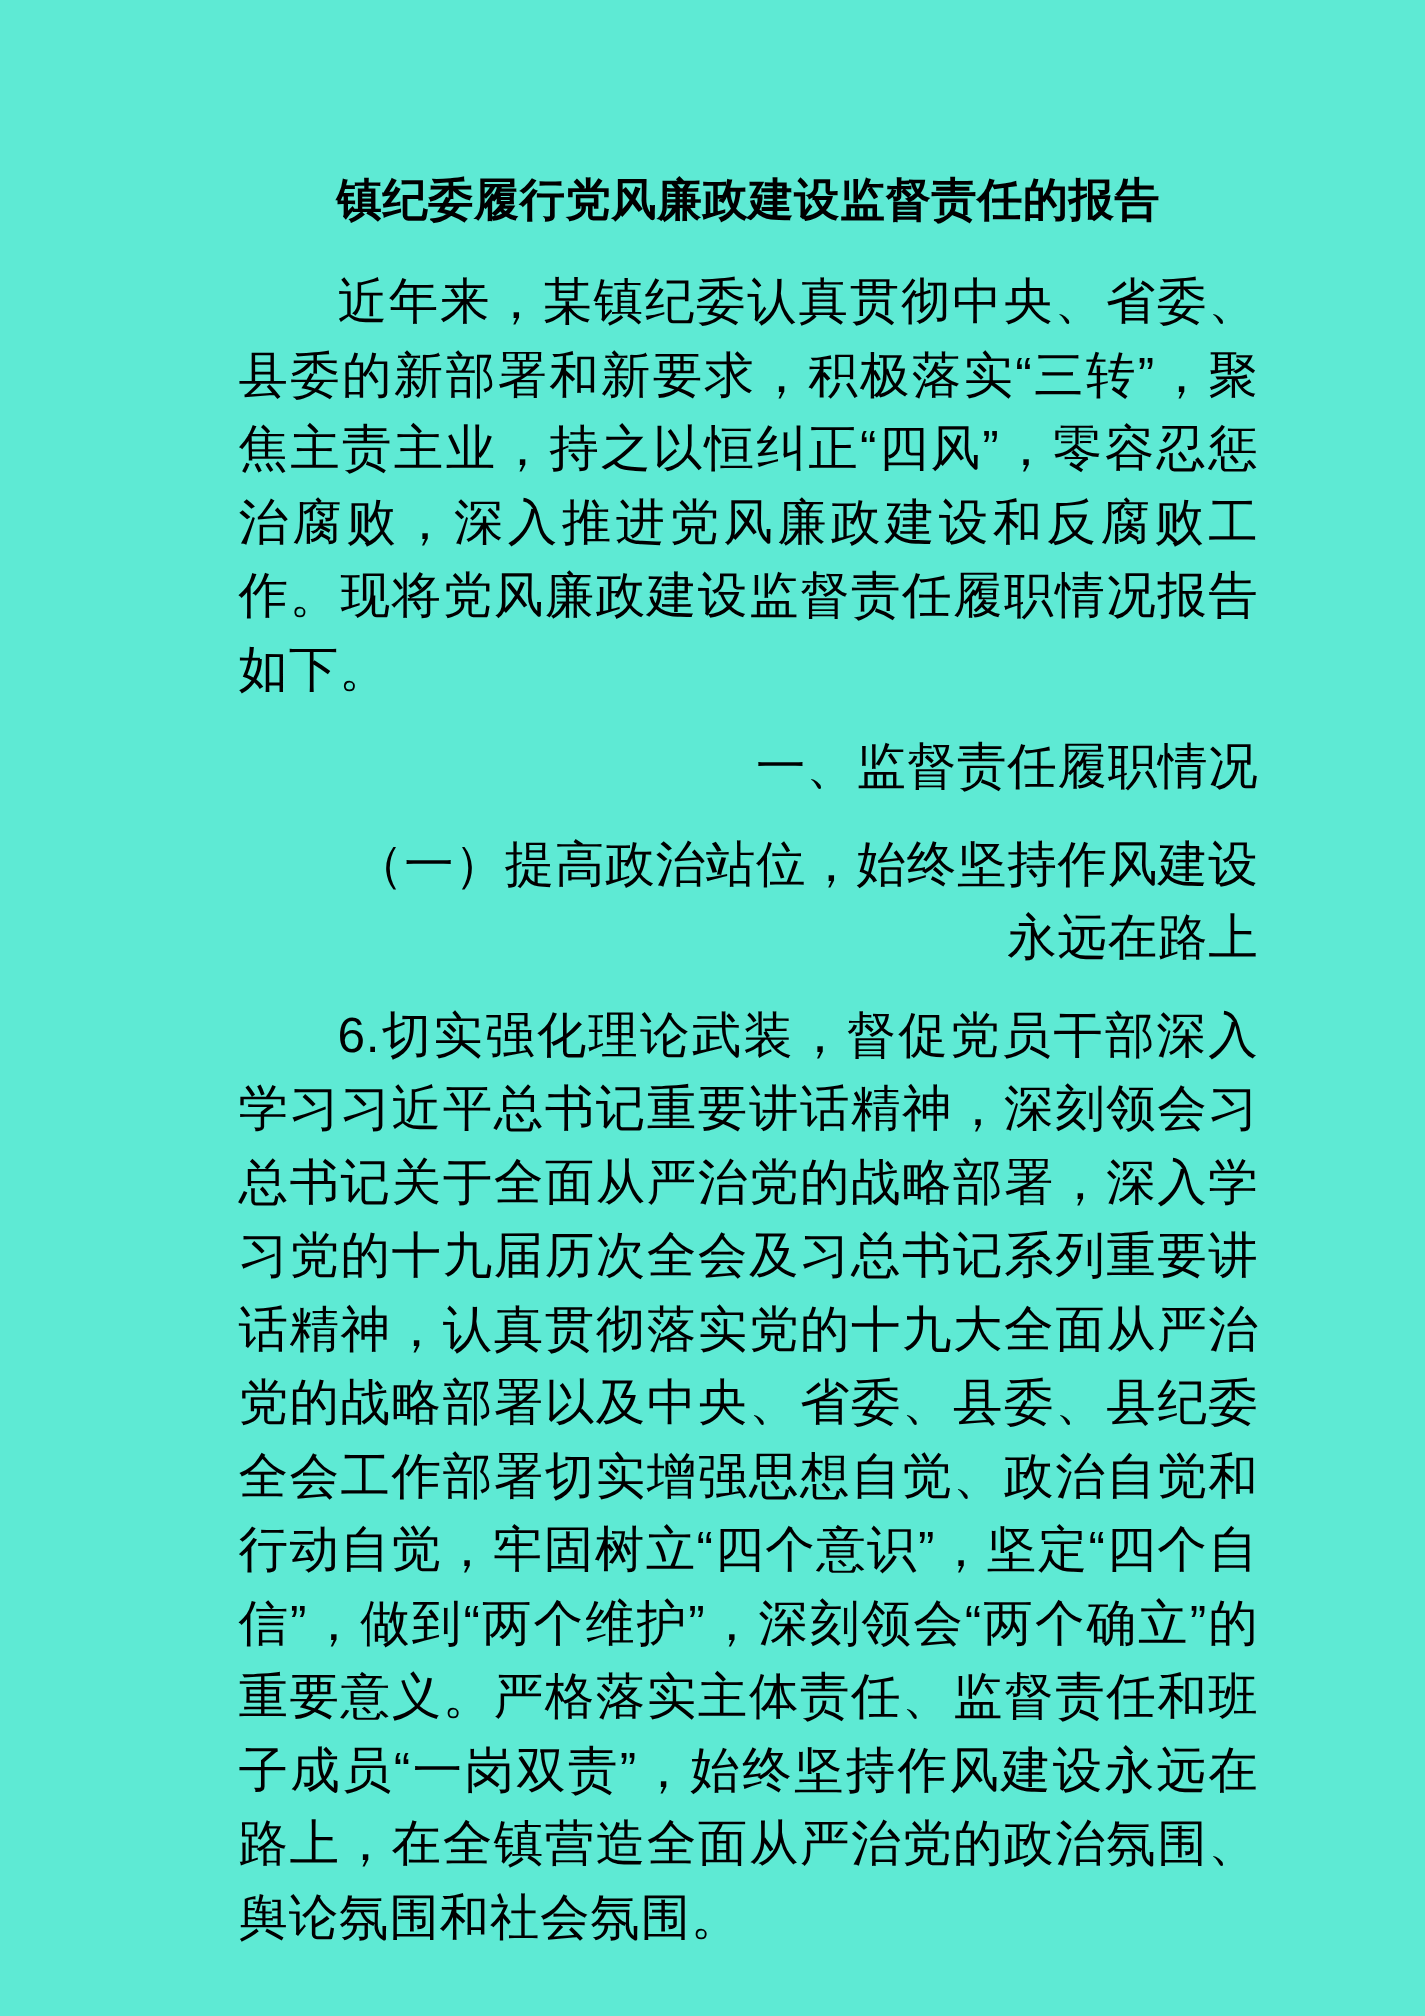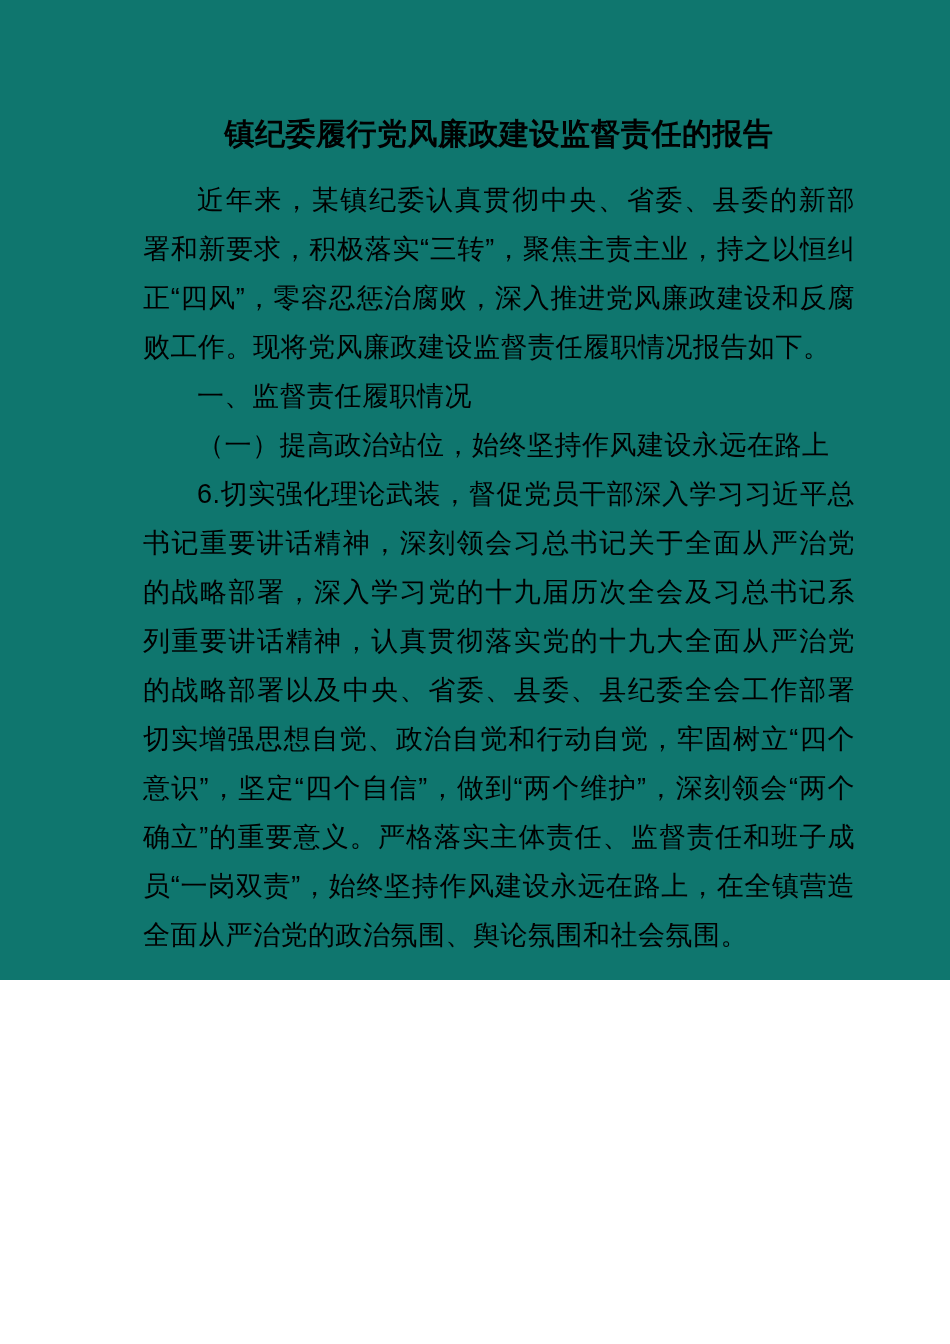--- a/index.html
+++ b/index.html
@@ -10,43 +10,43 @@
   body {
     width: 950px;
     height: 1344px;
     font-family: "Liberation Sans", sans-serif;
     color: #000000;
     overflow: hidden;
   }
   .page {
     box-sizing: border-box;
     width: 950px;
-    height: 980px;
-    background: #0f766e;
+    height: 1344px;
+    background: #5eead4;
     padding: 113px 95px 0 143px;
   }
   .doc-title {
     margin: 0 0 21px 0;
     font-size: 30px;
     line-height: 42px;
     font-weight: bold;
     text-align: center;
     letter-spacing: 0.5px;
   }
   .para {
-    margin: 0;
-    font-size: 27px;
+    margin: 16px;
+    font-size: 33px;
     line-height: 49px;
     text-indent: 2em;
     text-align: justify;
     text-justify: inter-ideograph;
     letter-spacing: 0.5px;
   }
   .para.heading1, .para.heading2 {
-    text-align: left;
+    text-align: right;
   }
 </style>
 </head>
 <body>
 
 <div class="page">
   <h1 class="doc-title">镇纪委履行党风廉政建设监督责任的报告</h1>
   <div id="paragraphs">
       <p class="para body">近年来，某镇纪委认真贯彻中央、省委、县委的新部署和新要求，积极落实“三转”，聚焦主责主业，持之以恒纠正“四风”，零容忍惩治腐败，深入推进党风廉政建设和反腐败工作。现将党风廉政建设监督责任履职情况报告如下。</p>
       <p class="para heading1">一、监督责任履职情况</p>

